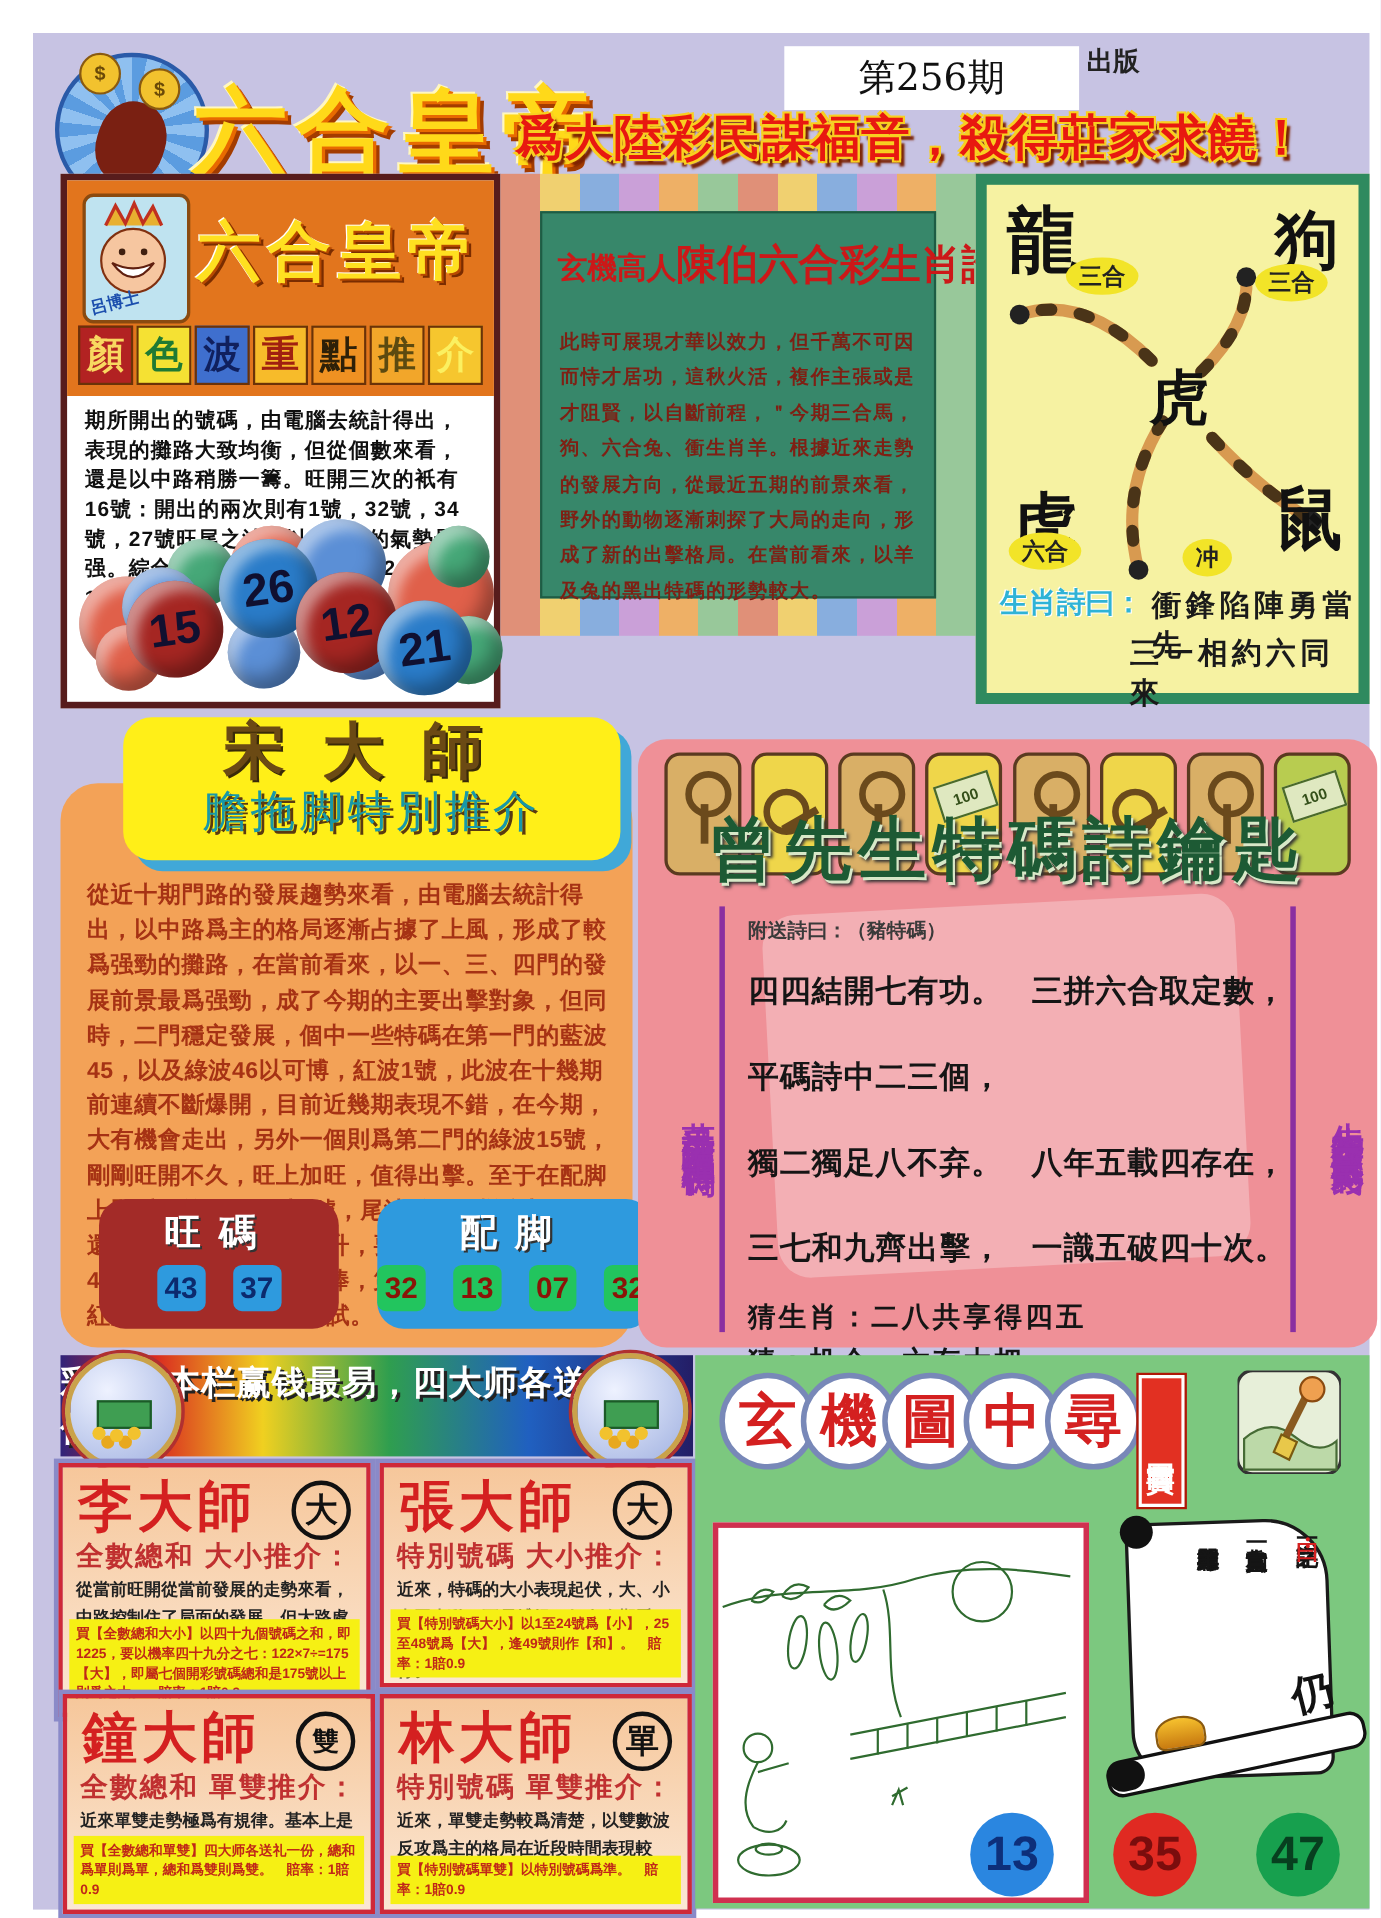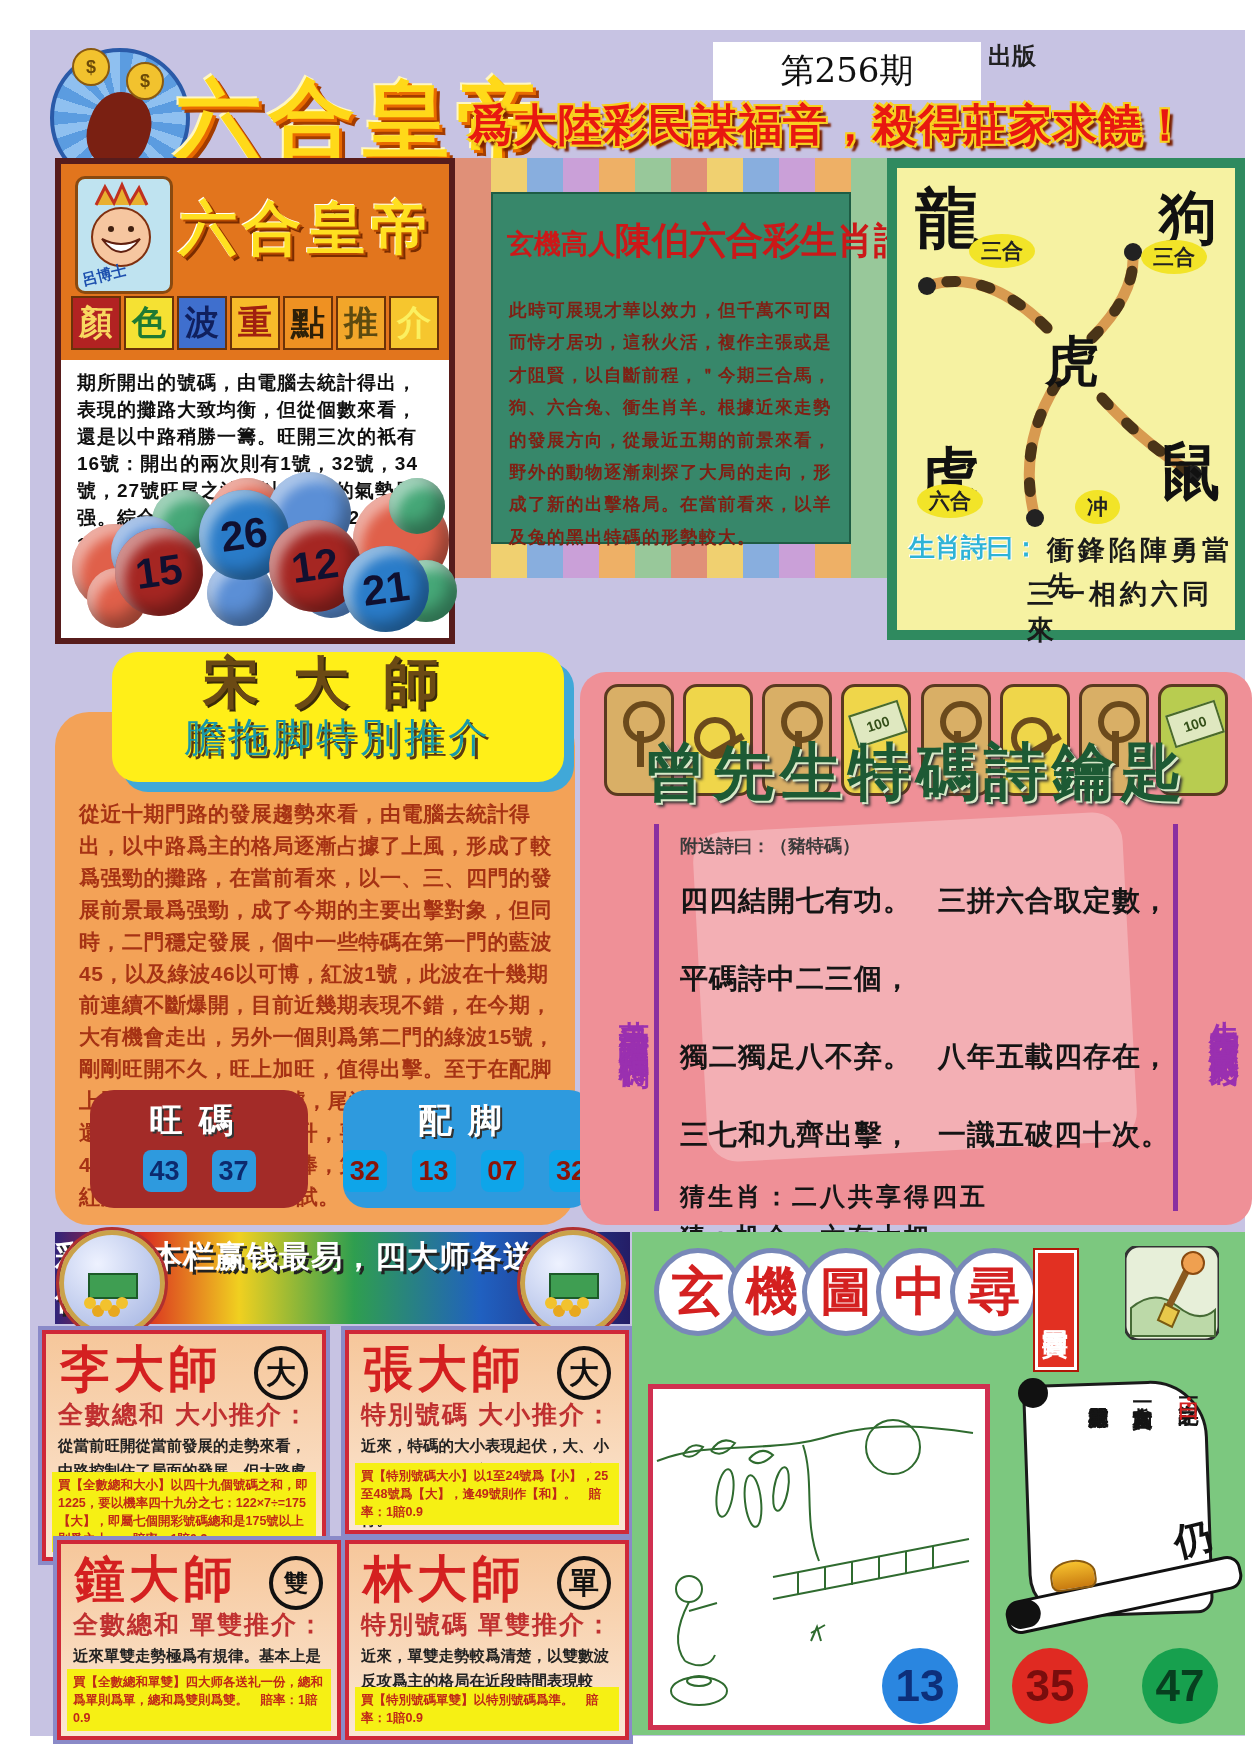--- a/index.html
+++ b/index.html
@@ -72,21 +72,21 @@
              line-height:1.52;letter-spacing:0.5px;}
   .numbox{position:absolute;top:378px;height:118px;border-radius:24px;}
   #hot-box{left:35px;width:218px;background:#a32b28;}
   #pair-box{left:288px;width:250px;background:#2e9ade;}
   .numbox .lbl{text-align:center;font-size:34px;font-weight:900;color:#fff;letter-spacing:16px;margin-top:8px;
                text-shadow:2px 2px 0 #333;}
   .chips{display:flex;justify-content:center;gap:25px;margin-top:6px;}
   .chip{width:44px;height:42px;border-radius:8px;display:flex;align-items:center;justify-content:center;
         font-size:27px;font-weight:900;}
   .chip-blue{background:#2e9ade;color:#0c2a6e;}
-  .chip-orange{background:#0ea5e9;color:#8a1408;}
+  .chip-orange{background:#22c55e;color:#8a1408;}
 
   
   #zeng-panel{left:580px;top:672px;width:672px;height:553px;background:#ef9097;border-radius:26px;}
   #zeng-tiles{position:absolute;left:24px;right:24px;top:12px;height:122px;display:flex;justify-content:space-between;}
   .ztile{width:70px;height:112px;border-radius:14px;border:3px solid #5a3a20;box-sizing:border-box;position:relative;}
   .ztile:nth-child(odd){background:#d9af66;} .ztile:nth-child(even){background:#efd64a;}
   .ztile .ring{position:absolute;left:16px;top:14px;width:30px;height:30px;border:6px solid #6b4a1c;border-radius:50%;}
   .ztile .stem{position:absolute;left:30px;top:44px;width:7px;height:36px;background:#6b4a1c;}
   .znote{position:absolute;left:8px;top:20px;width:48px;height:30px;background:#dfe8c0;border:2px solid #4a6a2a;
          transform:rotate(-18deg);display:flex;align-items:center;justify-content:center;
@@ -332,21 +332,21 @@
         <div class="cash"></div>
         <div class="coins"></div>
       </div>
     <div id="banner-text">彩地中本栏赢钱最易，四大师各送礼一份</div>
     <div class="medal" style="right:4px;">
         <div class="cash"></div>
         <div class="coins"></div>
       </div>
   </div>
 
-  <div class="master" style="left:42px;top:1330px;height:231px;">
+  <div class="master" style="left:53px;top:1330px;height:231px;">
     <div class="m-title">李大師</div>
     <div class="m-badge">大</div>
     <div class="m-sub">全數總和 大小推介：</div>
     <div class="m-body">從當前旺開從當前發展的走勢來看，中路控制住了局面的發展，但大路處在上升之際，可以博定大。</div>
     <div class="m-footer">買【全數總和大小】以四十九個號碼之和，即1225，要以機率四十九分之七：122×7÷=175【大】，即屬七個開彩號碼總和是175號以上則爲之大。　賠率：1賠0.9</div>
   </div>
   <div class="master" style="left:345px;top:1330px;height:204px;">
     <div class="m-title">張大師</div>
     <div class="m-badge">大</div>
     <div class="m-sub">特別號碼 大小推介：</div>

